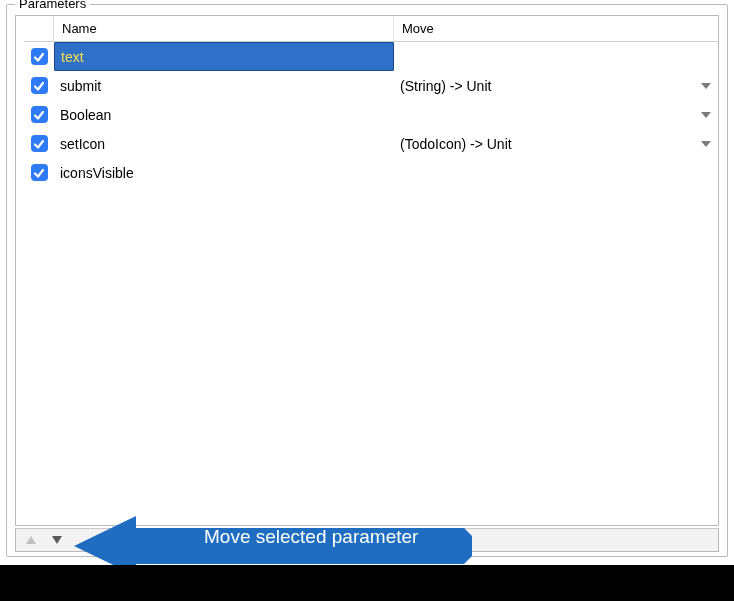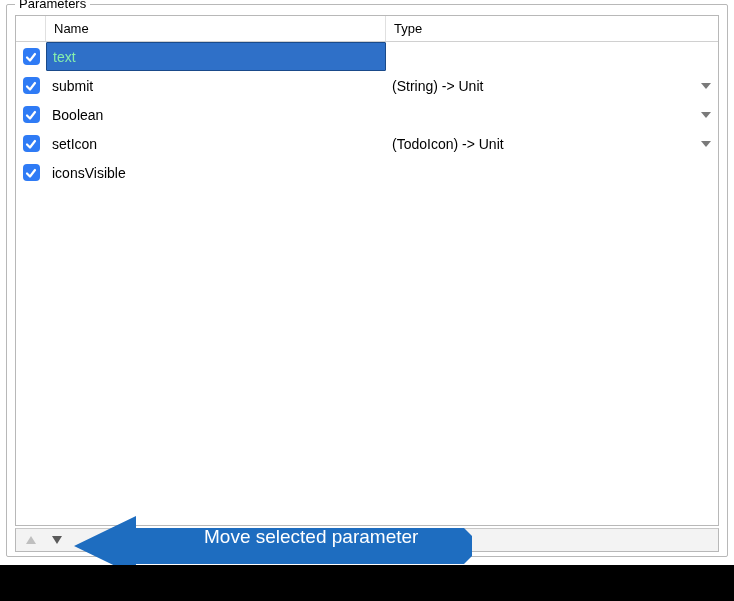--- a/index.html
+++ b/index.html
@@ -31,20 +31,21 @@
     }
     .table-wrap {
       position: absolute;
       top: 10px;
       left: 8px;
       right: 8px;
       bottom: 30px;
       border: 1px solid #b8b8b8;
       background: #fff;
       overflow: hidden;
+      padding-left: 8px;
     }
     .thead {
       display: flex;
       height: 26px;
       border-bottom: 1px solid #d0d0d0;
       background: #fff;
     }
     .th-check {
       width: 30px;
       border-right: 1px solid #e0e0e0;
@@ -88,21 +89,21 @@
       width: 340px;
       padding: 0 6px;
       font-size: 14px;
       color: #000;
       height: 100%;
       display: flex;
       align-items: center;
     }
     .cell-name.selected {
       background: #2f70c8;
-      color: #86efac;
+      color: #fde047;
       border: 1px solid #1a4a8a;
       border-radius: 1px;
     }
     .cell-type {
       flex: 1;
       padding: 0 6px;
       font-size: 14px;
       color: #000;
       display: flex;
       align-items: center;
@@ -162,21 +163,21 @@
 </head>
 <body>
 
 <div class="fieldset">
   <div class="legend">Parameters</div>
 
   <div class="table-wrap">
     <div class="thead">
       <div class="th-check"></div>
       <div class="th-name">Name</div>
-      <div class="th-type">Type</div>
+      <div class="th-type">Move</div>
     </div>
     <div class="tbody" id="tbody">
         <div class="row">
           <div class="cell-check">
             <div class="checkbox">
               <svg width="12" height="12" viewBox="0 0 12 12">
                 <polyline points="2,6.5 5,9.5 10,3" fill="none" stroke="#fff" stroke-width="2.2" stroke-linecap="round" stroke-linejoin="round"></polyline>
               </svg>
             </div>
           </div>

